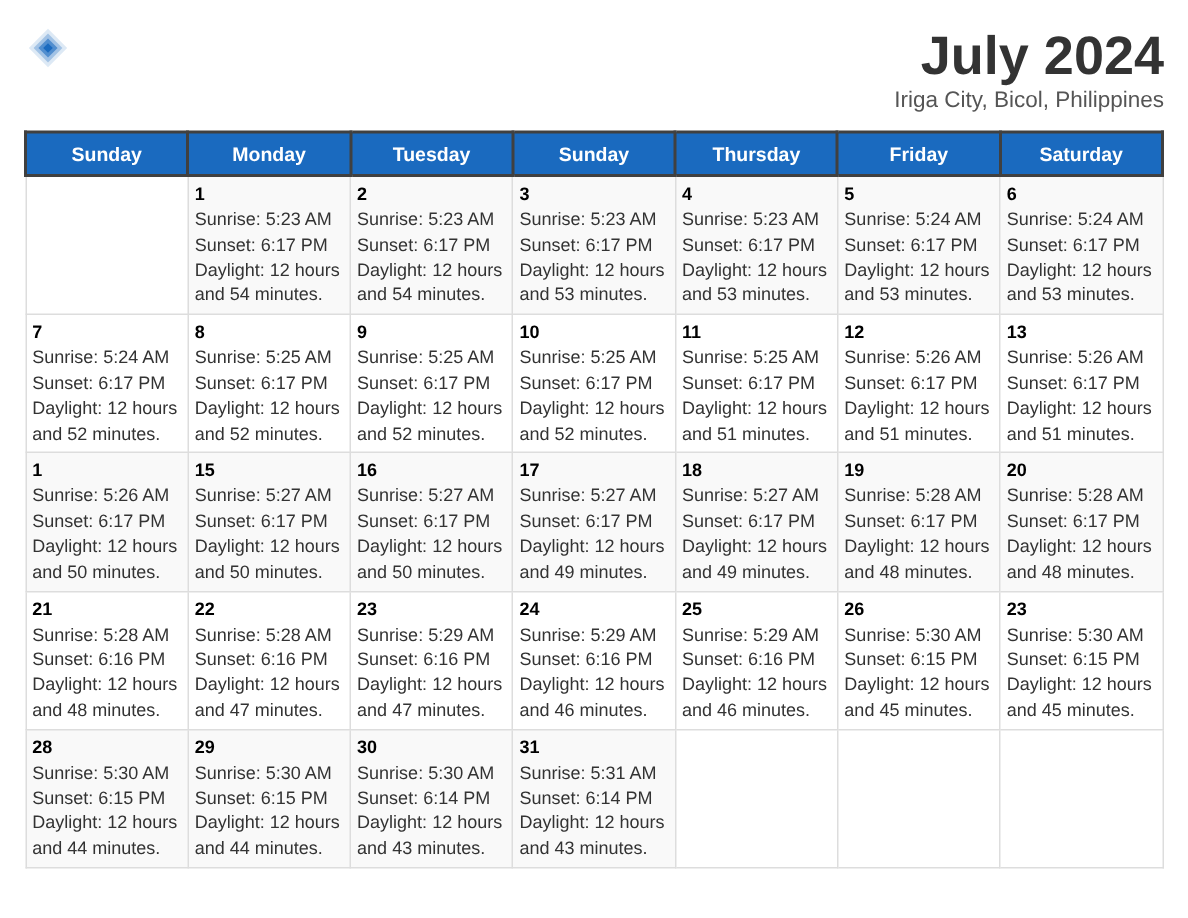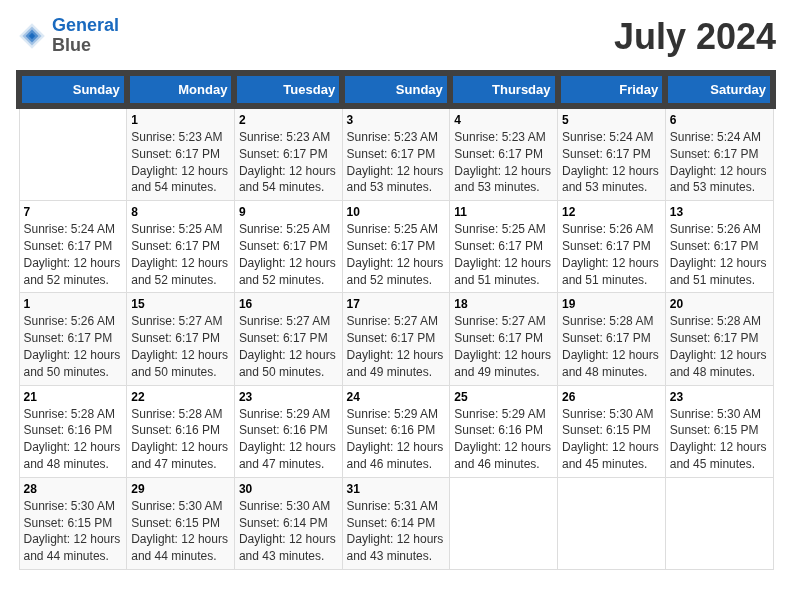--- a/index.html
+++ b/index.html
@@ -45,24 +45,24 @@
     }
     table {
       width: 100%;
       border-collapse: collapse;
       font-size: 11px;
     }
     thead tr th {
       background-color: #1a6abf;
       color: #fff;
       padding: 6px 4px;
-      text-align: right;
+      text-align: center;
       font-size: 13px;
       font-weight: bold;
-      border: 6px solid #404040;
+      border: 2px solid #404040;
     }
     tbody tr td {
       border: 1px solid #ddd;
       vertical-align: top;
       padding: 4px;
       min-width: 96px;
       background: #fff;
     }
     tbody tr:nth-child(odd) td { background: #f9f9f9; }
     .day-num {
@@ -81,28 +81,24 @@
 <body>
 
 <div class="header">
   <div class="logo">
     <svg class="logo-icon" viewBox="0 0 40 40" xmlns="http://www.w3.org/2000/svg">
       <polygon points="20,4 36,20 20,36 4,20" fill="#1a6abf" opacity="0.15"></polygon>
       <polygon points="20,8 32,20 20,32 8,20" fill="#1a6abf" opacity="0.3"></polygon>
       <polygon points="20,12 28,20 20,28 12,20" fill="#1a6abf" opacity="0.6"></polygon>
       <polygon points="20,16 24,20 20,24 16,20" fill="#1a6abf"></polygon>
     </svg>
-    <div>
-      <div class="logo-text">
-        <span>General</span><br><span style="color:#555">Blue</span>
-      </div>
-    </div>
   </div>
   <div class="title-block">
     <div class="main-title">July 2024</div>
+    <div class="subtitle">Iriga City, Bicol, Philippines</div>
   </div>
 </div>
 
 <table>
   <thead>
     <tr id="thead-row">
     <th>Sunday</th>
         <th>Monday</th>
         <th>Tuesday</th>
         <th>Sunday</th>

